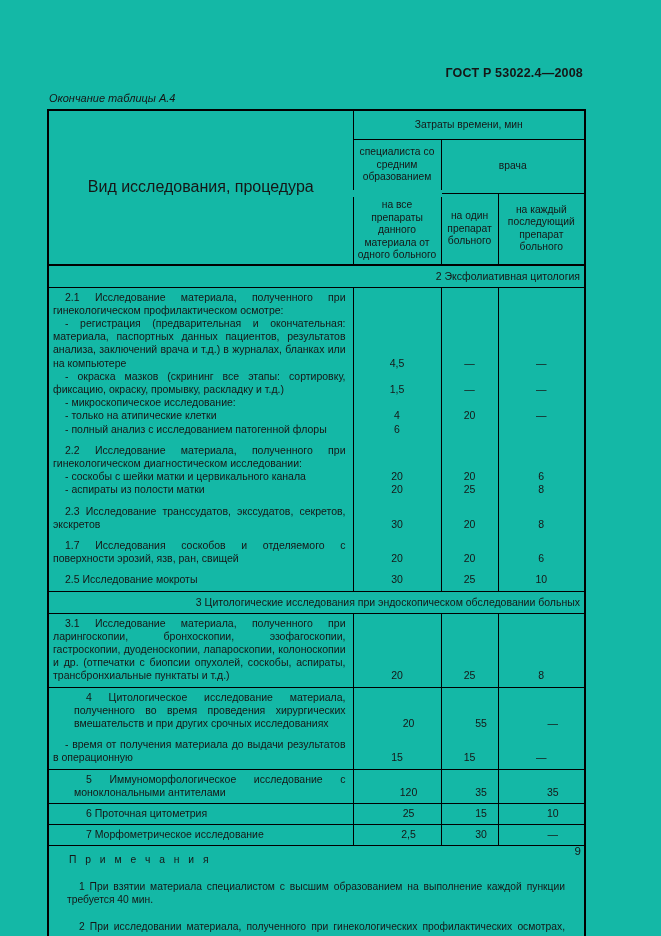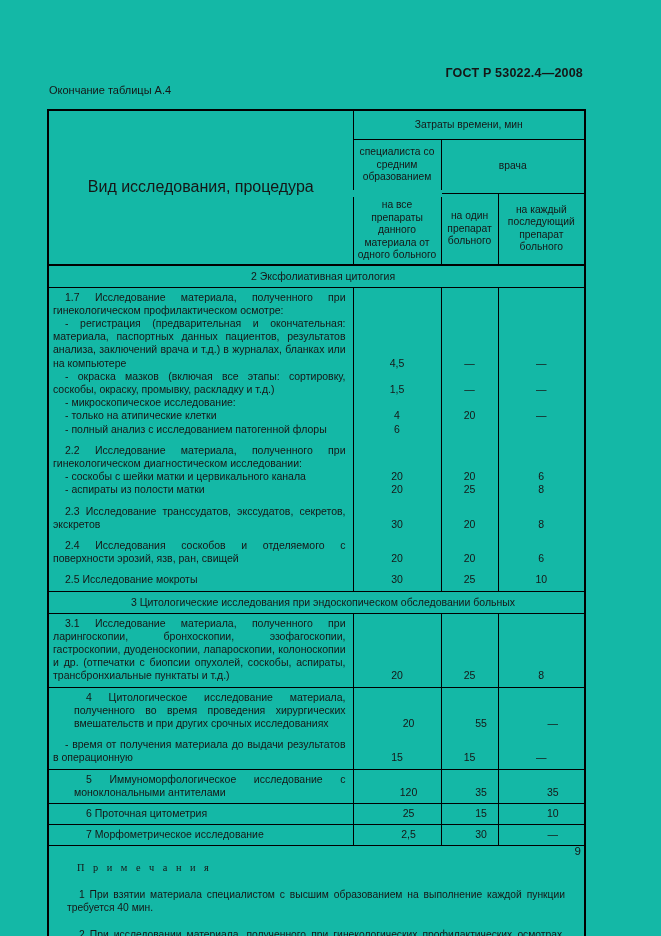--- a/index.html
+++ b/index.html
@@ -9,42 +9,42 @@
     background:#14b8a6;
     color:#161616;
     font-family:"Liberation Sans", sans-serif;
     overflow:hidden;
   }
   .doc-code{
     position:absolute;top:66px;right:78px;
     font-size:12.5px;font-weight:bold;letter-spacing:.2px;
   }
   .caption{
-    position:absolute;top:84px;left:49px;
-    font-size:11px;
+    position:absolute;top:92px;left:49px;
+    font-size:11px;font-style:italic;
   }
   table.tbl{
     position:absolute;top:109px;left:47px;
     width:537px;
     border-collapse:collapse;
     table-layout:fixed;
     border:2px solid #000;
   }
   thead{border-bottom:2px solid #000;}
   thead td{font-size:10.3px;line-height:12.5px;text-align:center;vertical-align:middle;}
   td{word-wrap:break-word;}
   .h-proc{font-size:16px;}
   .h-time{border-left:1px solid #000;border-bottom:1px solid #000;height:26px;}
   .h-mid{border-left:1px solid #000;border-bottom:7px solid #14b8a6;height:46px;padding:2px 2px;}
   .h-doc{border-left:1px solid #000;border-bottom:1px solid #000;}
   .h-sub{border-left:1px solid #000;height:42px;padding:2px 3px;}
   .section-row td{
     border-top:1px solid #000;border-bottom:1px solid #000;
     font-size:10.5px;line-height:13px;
-    padding:4px 4px 4px 17px;text-align:center;
+    padding:4px 4px 4px 17px;text-align:right;
   }
   .item-row td{vertical-align:bottom;}
   td.proc{
     font-size:10.5px;line-height:13.2px;
     text-align:justify;text-indent:12px;
     padding:0 7px 0 4px;
   }
   td.val{
     border-left:1px solid #000;
     font-size:10.5px;line-height:13.2px;
@@ -52,21 +52,21 @@
   }
   tr.gap td{padding-top:8px;}
   tr.ptop td{padding-top:3px;}
   tr.rule td{border-top:1px solid #000;padding-top:3px;padding-left:25px;}
   tr.end td{padding-bottom:4px;}
   .notes-row td{
     border-top:1px solid #000;
     font-size:10.3px;line-height:13px;
     padding:3px 5px 5px 4px;vertical-align:top;text-align:left;
   }
-  .notes-heading{margin:12px;text-indent:12px;letter-spacing:3px;font-family:Liberation Serif, serif;}
+  .notes-heading{margin:4px;text-indent:12px;letter-spacing:3px;}
   .note-item{margin:14px;text-align:justify;text-indent:12px;}
   .page-num{position:absolute;top:845px;right:80px;font-size:11.5px;}
 </style>
 </head>
 <body>
 
 <div class="page">
 
   <div class="doc-code">ГОСТ Р 53022.4—2008</div>
 
@@ -92,33 +92,33 @@
         <td class="h-sub">на все препараты данного материала от одного больного</td>
         <td class="h-sub">на один препарат больного</td>
         <td class="h-sub">на каждый последующий препарат больного</td>
       </tr>
     </thead>
     <tbody id="tbody">
         <tr class="section-row">
           <td colspan="4">2  Эксфолиативная цитология</td>
         </tr>
         <tr class="item-row ptop">
-          <td class="proc">1.7  Исследование материала, полученного при гинекологическом профилактическом осмотре:</td>
+          <td class="proc">2.1  Исследование материала, полученного при гинекологическом профилактическом осмотре:</td>
           <td class="val"></td>
           <td class="val"></td>
           <td class="val"></td>
         </tr>
         <tr class="item-row">
           <td class="proc">- регистрация (предварительная и окончательная: материала, паспортных данных пациентов, результатов анализа, заключений врача и т.д.) в журналах, бланках или на компьютере</td>
           <td class="val">4,5</td>
           <td class="val">—</td>
           <td class="val">—</td>
         </tr>
         <tr class="item-row">
-          <td class="proc">- окраска мазков (включая все этапы: сортировку, соскобы, окраску, промывку, раскладку и т.д.)</td>
+          <td class="proc">- окраска мазков (скрининг все этапы: сортировку, фиксацию, окраску, промывку, раскладку и т.д.)</td>
           <td class="val">1,5</td>
           <td class="val">—</td>
           <td class="val">—</td>
         </tr>
         <tr class="item-row">
           <td class="proc">- микроскопическое исследование:</td>
           <td class="val"></td>
           <td class="val"></td>
           <td class="val"></td>
         </tr>
@@ -152,21 +152,21 @@
           <td class="val">25</td>
           <td class="val">8</td>
         </tr>
         <tr class="item-row gap">
           <td class="proc">2.3  Исследование транссудатов, экссудатов, секретов, экскретов</td>
           <td class="val">30</td>
           <td class="val">20</td>
           <td class="val">8</td>
         </tr>
         <tr class="item-row gap">
-          <td class="proc">2.4  Исследования соскобов и отделяемого с поверхности эрозий, язв, ран, свищей</td>
+          <td class="proc">1.7  Исследования соскобов и отделяемого с поверхности эрозий, язв, ран, свищей</td>
           <td class="val">20</td>
           <td class="val">20</td>
           <td class="val">6</td>
         </tr>
         <tr class="item-row gap end">
           <td class="proc">2.5  Исследование мокроты</td>
           <td class="val">30</td>
           <td class="val">25</td>
           <td class="val">10</td>
         </tr>

